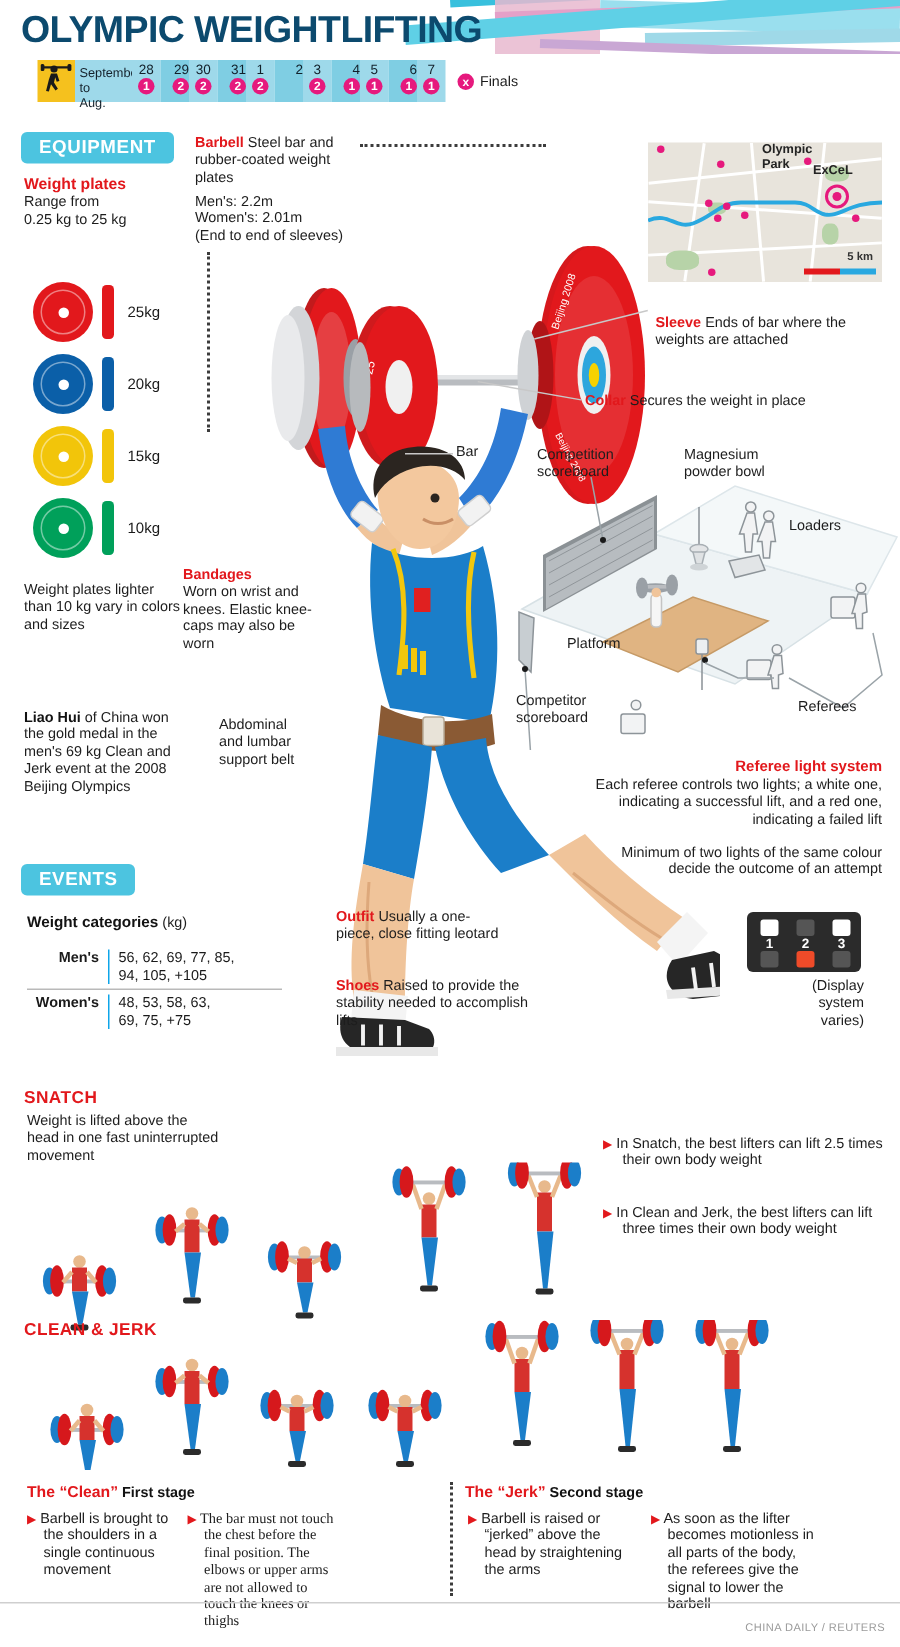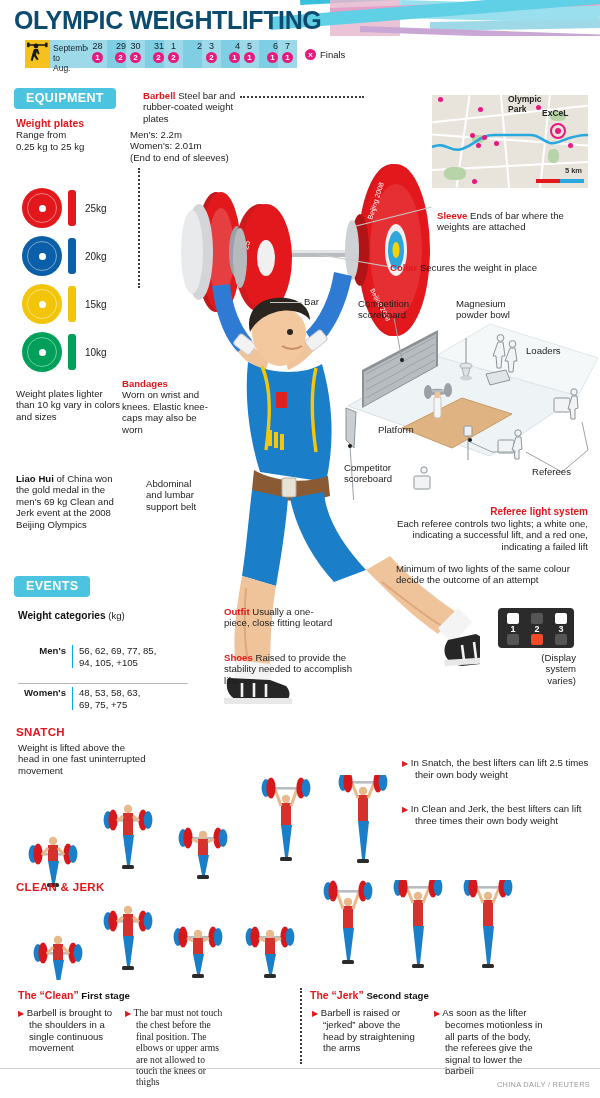--- a/index.html
+++ b/index.html
@@ -73,21 +73,21 @@
   }
   .plate::before {
     content:""; position:absolute; left:5px; top:5px; right:5px; bottom:5px;
     border-radius:50%; border:1px solid rgba(255,255,255,.45);
   }
   .plate-side { width:8px; height:36px; border-radius:3px; margin-left:6px; }
   .plate-lbl { font-size:10px; margin-left:9px; color:#1a1a1a; }
 
   
   .ev-table { position:absolute; left:18px; top:630px; font-size:9.6px; line-height:11.5px; width:170px; }
-  .ev-row { display:flex; padding:3px 0;margin-top:12px; }
+  .ev-row { display:flex; padding:3px 0; }
   .ev-row + .ev-row { border-top:1px solid #b9b9b9; }
   .ev-k { width:54px; text-align:right; font-weight:bold; padding-right:6px; }
   .ev-v { border-left:1px solid #0ea5e9; padding-left:6px; }
 
   
   .map { position:absolute; left:432px; top:95px; width:156px; height:93px; background:#e8e4dc; overflow:hidden; }
   .mroad { position:absolute; background:#ffffff; }
   .mgreen { position:absolute; background:#b7d3a8; border-radius:40%; }
   .mdot { position:absolute; width:5px; height:5px; border-radius:50%; background:#e6197d; }
   .map-lbl { position:absolute; font-size:8.5px; font-weight:bold; color:#232323; line-height:9.5px; }
@@ -259,21 +259,21 @@
       <div class="plate-lbl">10kg</div>
     </div>
   </div>
 
 <div class="blk" style="left:16px;top:388px;width:105px">Weight plates lighter than 10 kg vary in colors and sizes</div>
 
 <div class="blk" style="left:16px;top:473px;width:112px">
   <span class="hd-blk">Liao Hui</span><span> of China won the gold medal in the men's 69 kg Clean and Jerk event at the 2008 Beijing Olympics</span>
 </div>
 
-<div class="blk" style="left:143px;top:90px;width:112px">
+<div class="blk" style="left:130px;top:90px;width:112px">
   <span class="hd-red">Barbell</span>
   <span>Steel bar and rubber-coated weight plates</span>
 </div>
 <div class="blk" style="left:130px;top:129px;width:118px">
   <span>Men's: 2.2m</span><br>
   <span>Women's: 2.01m</span><br>
   <span>(End to end of sleeves)</span>
 </div>
 
 <div style="position:absolute;left:240px;top:96px;width:124px;border-top:2px dotted #3c3c3c"></div>
@@ -489,21 +489,21 @@
 <div class="blk" style="left:344px;top:462px">
   <span>Competitor</span><br>
   <span>scoreboard</span>
 </div>
 <div class="blk" style="left:532px;top:466px">Referees</div>
 
 <div class="blk" style="left:396px;top:506px;width:192px;text-align:right">
   <span class="hd-red" style="font-size:10px">Referee light system</span>
 </div>
 <div class="blk" style="left:396px;top:518px;width:192px;text-align:right">Each referee controls two lights; a white one, indicating a successful lift, and a red one, indicating a failed lift</div>
-<div class="blk" style="left:396px;top:563px;width:192px;">Minimum of two lights of the same colour decide the outcome of an attempt</div>
+<div class="blk" style="left:396px;top:563px;width:192px;text-align:right">Minimum of two lights of the same colour decide the outcome of an attempt</div>
 
 <div class="ref-box">
   <div id="ref-cols">
       <div class="ref-col" style="left: 8px;">
         <div class="ref-light" style="background:#ffffff"></div>
         <div class="ref-n">1</div>
         <div class="ref-light" style="background:#555555"></div>
       </div>
       <div class="ref-col" style="left: 32px;">
         <div class="ref-light" style="background:#555555"></div>

